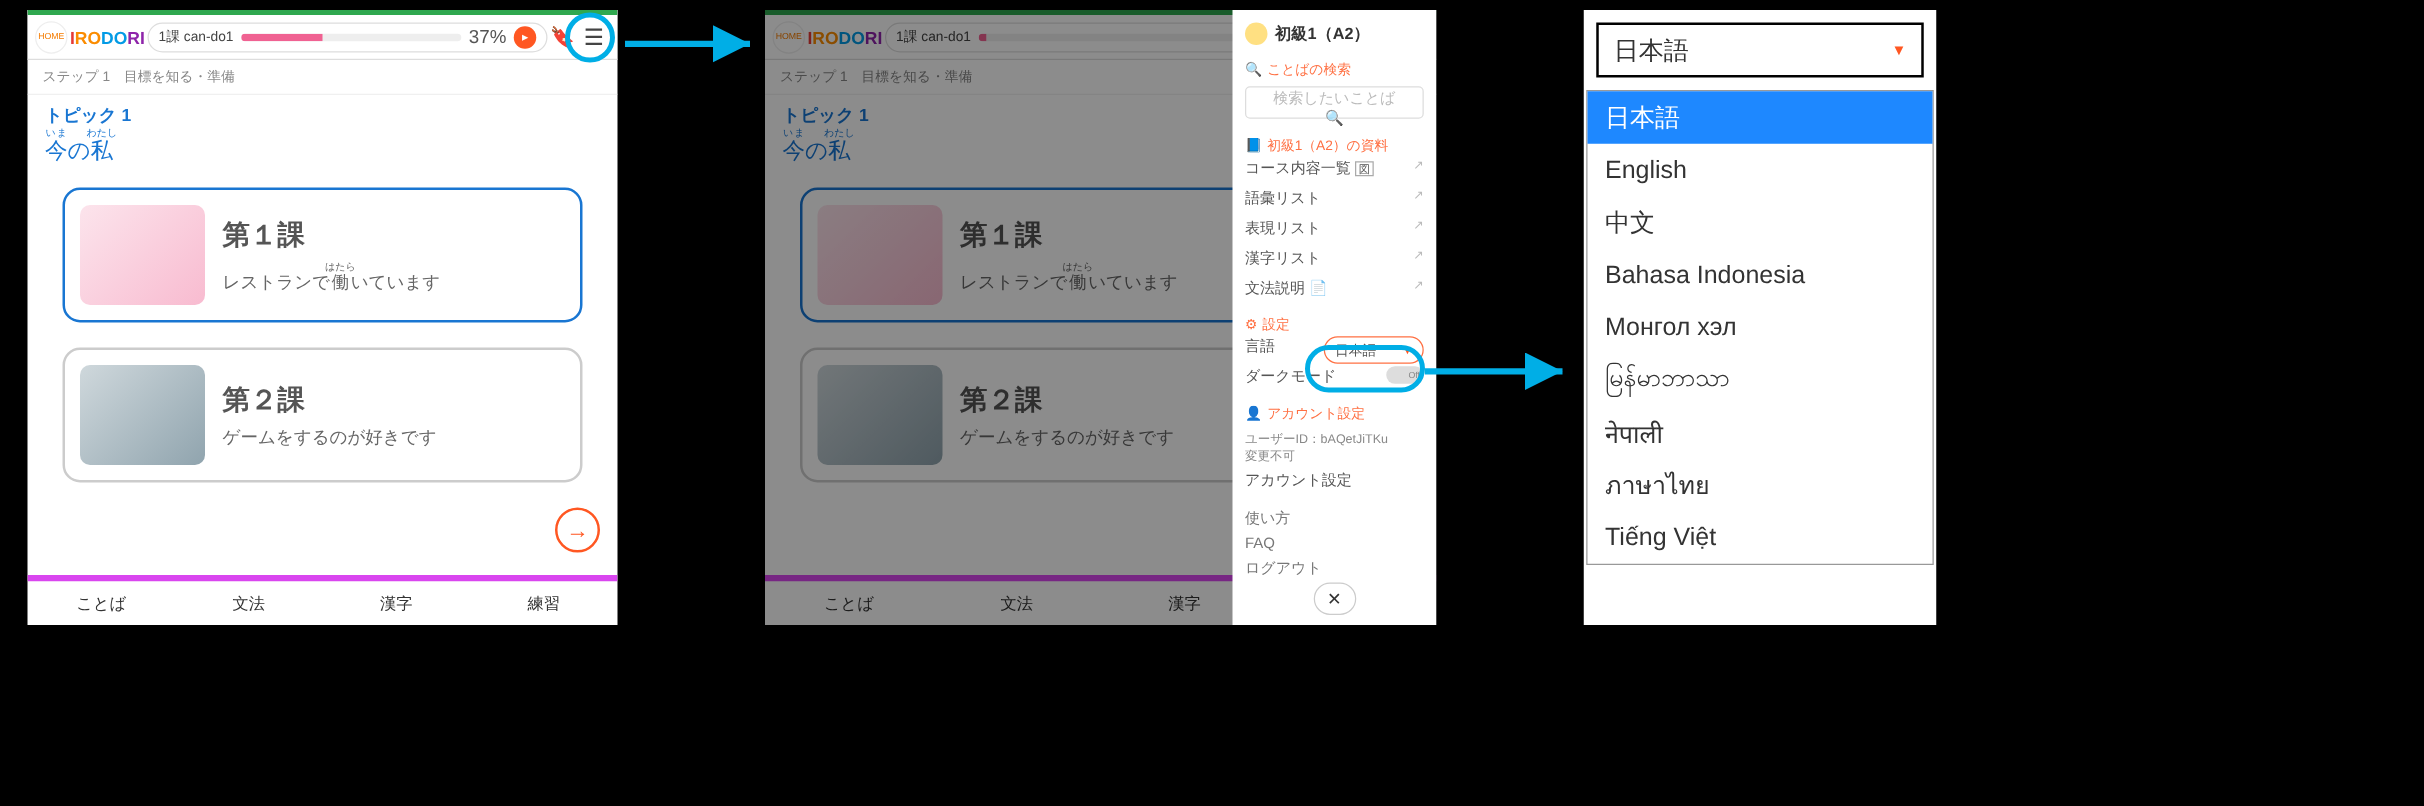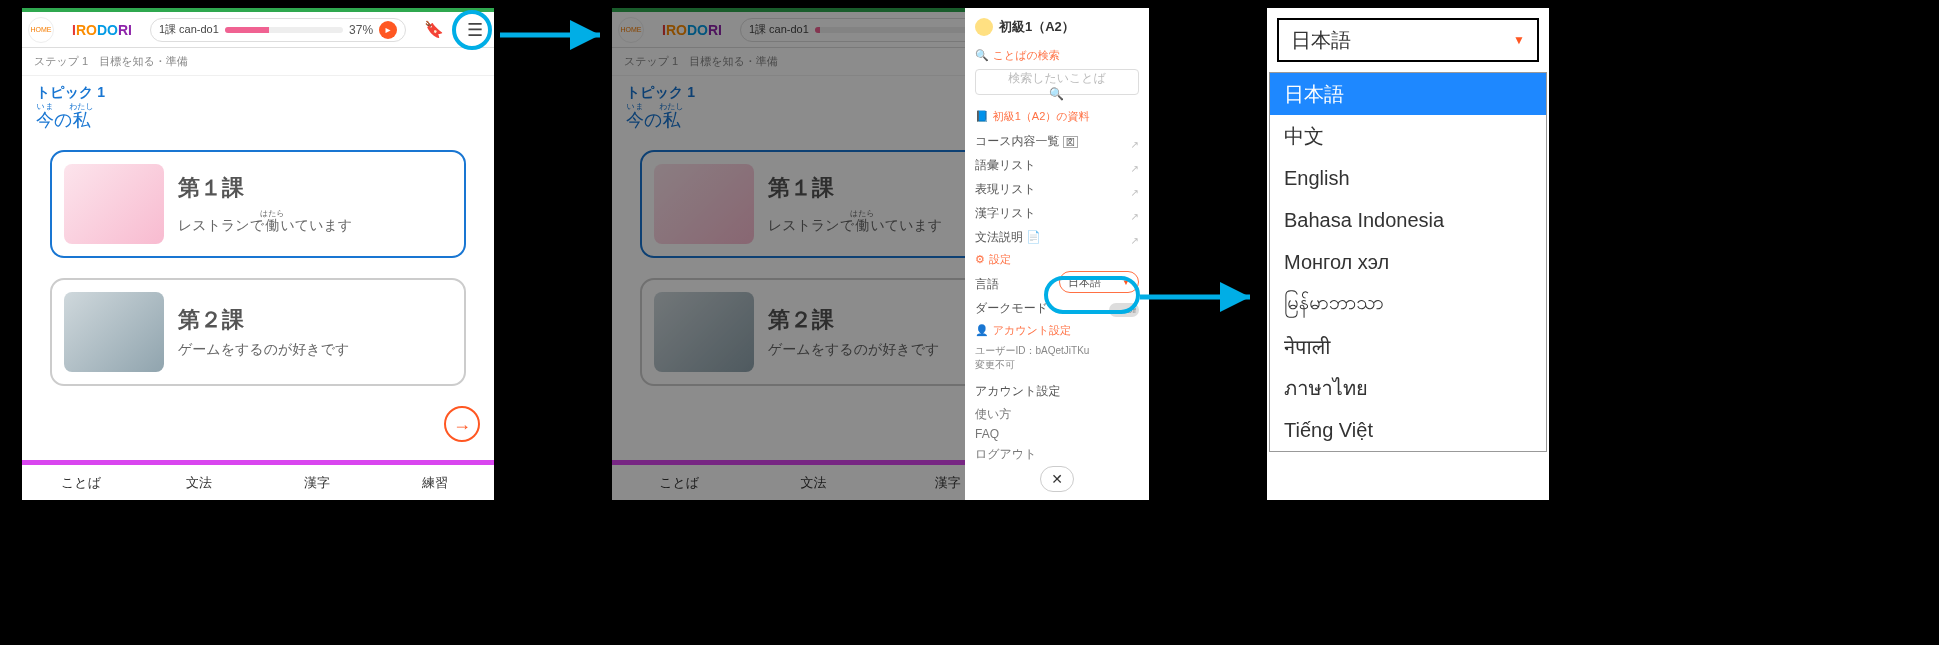--- a/index.html
+++ b/index.html
@@ -5,29 +5,29 @@
   * { box-sizing: border-box; margin: 0; padding: 0; }
   body { background:#000; font-family:"Hiragino Sans","Meiryo",sans-serif; font-size:13px; color:#333; width:1939px; height:645px; position:relative; }
 
   
   .panel { position:absolute; background:#fff; border:4px solid #000; border-radius:4px; overflow:hidden; }
   .panel.p1 { left:18px;  top:4px; width:480px; height:500px; }
   .panel.p2 { left:608px; top:4px; width:545px; height:500px; }
   .panel.p3 { left:1263px;top:4px; width:290px; height:500px; }
 
   
-  .topbar { height:40px; border-top:4px solid #2fa84f; border-bottom:1px solid #ddd; display:flex; align-items:center; padding:0 6px; gap:18px; font-size:12px; background:#fff;}
+  .topbar { height:40px; border-top:4px solid #2fa84f; border-bottom:1px solid #ddd; display:flex; align-items:center; padding:0 6px; gap:2px; font-size:12px; background:#fff;}
   .home-btn{width:26px;height:26px;border:1px solid #eee;border-radius:50%;display:flex;align-items:center;justify-content:center;font-size:7px;color:#f57c00;}
   .logo{font-size:14px;font-weight:bold;}
   .logo .r{color:#e53935;}.logo .o{color:#fb8c00;}.logo .d{color:#039be5;}.logo .ri{color:#8e24aa;}
   .progress-pill{flex:1;height:24px;border:1px solid #ddd;border-radius:12px;display:flex;align-items:center;padding:0 8px;gap:6px;background:#fff;position:relative;}
   .progress-pill .label{font-size:11px;color:#444;white-space:nowrap;}
   .progress-track{flex:1;height:6px;border-radius:3px;background:#eee;overflow:hidden;}
   .progress-fill{height:100%;background:#f06292;}
-  .progress-pct{font-size:12px;color:#555;}
+  .progress-pct{font-size:15px;color:#555;}
   .pill-end{width:18px;height:18px;border-radius:50%;background:#ff5722;color:#fff;font-size:10px;display:flex;align-items:center;justify-content:center;}
   .bookmark{font-size:16px;color:#444;}
   .menu-btn{width:26px;height:26px;display:flex;align-items:center;justify-content:center;font-size:18px;color:#444;}
 
   
   .crumb{padding:6px 12px;font-size:11px;color:#888;border-bottom:1px solid #f0f0f0;}
   
   .topic{padding:8px 14px;}
   .topic-t1{color:#1976d2;font-weight:bold;font-size:14px;}
   .topic-ruby{color:#1976d2;font-family:"Yu Mincho","Hiragino Mincho",serif;font-size:18px;}
@@ -41,28 +41,28 @@
   .card.active .thumb{background:linear-gradient(135deg,#fce4ec,#f8bbd0);}
   .card .ct h3{font-size:22px;color:#555;margin-bottom:6px;}
   .card .ct p{font-size:14px;color:#666;}
 
   .next-fab{position:absolute;right:14px;bottom:58px;width:36px;height:36px;border:2px solid #ff5722;border-radius:50%;display:flex;align-items:center;justify-content:center;color:#ff5722;font-size:18px;background:#fff;}
   .bottom-tabs{position:absolute;left:0;right:0;bottom:0;height:40px;border-top:5px solid #d946ef;display:flex;}
   .bottom-tabs .tab{flex:1;display:flex;align-items:center;justify-content:center;font-size:13px;color:#333;}
 
   
   .dim{position:absolute;inset:0;background:rgba(0,0,0,.45);}
-  .sidemenu{position:absolute;top:0;right:0;bottom:0;width:184px;background:#fff;font-size:12px;display:flex;flex-direction:column;}
+  .sidemenu{position:absolute;top:0;right:0;bottom:0;width:163px;background:#fff;font-size:12px;display:flex;flex-direction:column;}
   .sm-header{padding:10px 10px 6px;display:flex;align-items:center;gap:6px;font-weight:bold;font-size:13px;}
   .sm-header .lvlicon{width:18px;height:18px;border-radius:50%;background:#ffe082;}
   .sm-sec-title{padding:6px 10px 2px;color:#ff7043;font-size:11px;display:flex;align-items:center;gap:4px;}
   .sm-search{margin:4px 10px 8px;border:1px solid #ddd;border-radius:4px;height:26px;display:flex;align-items:center;padding:0 20px;color:#bbb;flex-direction:column;}
   .sm-search span{flex:1;}
   .sm-list{padding:0 10px;}
-  .sm-list .row{display:flex;justify-content:space-between;align-items:flex-end;height:24px;color:#555;gap:24px;}
+  .sm-list .row{display:flex;justify-content:space-between;align-items:flex-start;height:24px;color:#555;gap:24px;}
   .ext{color:#bbb;font-size:10px;}
   .lang-select{border:1px solid #ff7043;border-radius:12px;height:22px;padding:0 8px;display:flex;align-items:center;gap:6px;color:#555;font-size:11px;min-width:80px;justify-content:space-between;}
   .lang-select .caret{color:#ff5722;font-size:8px;}
   .toggle{width:30px;height:14px;border-radius:7px;background:#ddd;position:relative;font-size:7px;color:#888;display:flex;align-items:center;justify-content:flex-end;padding-right:3px;}
   .sm-user{padding:4px 10px;font-size:10px;color:#888;}
   .sm-footer-links{padding:4px 10px;color:#777;}
   .sm-footer-links div{height:20px;display:flex;align-items:center;}
   .sm-close{position:absolute;left:50%;bottom:8px;transform:translateX(-50%);width:34px;height:26px;border:1px solid #ccc;border-radius:14px;display:flex;align-items:center;justify-content:center;font-size:14px;background:#fff;}
 
   
@@ -238,22 +238,22 @@
   </div>
 </div>
 
 <div class="panel p3">
   <div class="dd-trigger">
     <span>日本語</span>
     <span class="caret">▼</span>
   </div>
   <div class="dd-list">
     <div class="dd-item selected">日本語</div>
+    <div class="dd-item">English</div>
     <div class="dd-item">中文</div>
-    <div class="dd-item">English</div>
     <div class="dd-item">Bahasa Indonesia</div>
     <div class="dd-item">Монгол хэл</div>
     <div class="dd-item">မြန်မာဘာသာ</div>
     <div class="dd-item">नेपाली</div>
     <div class="dd-item">ภาษาไทย</div>
     <div class="dd-item">Tiếng Việt</div>
   </div>
 </div>
 
 <div class="ann-circle" style="left:452px;top:10px;width:40px;height:40px;"></div>

